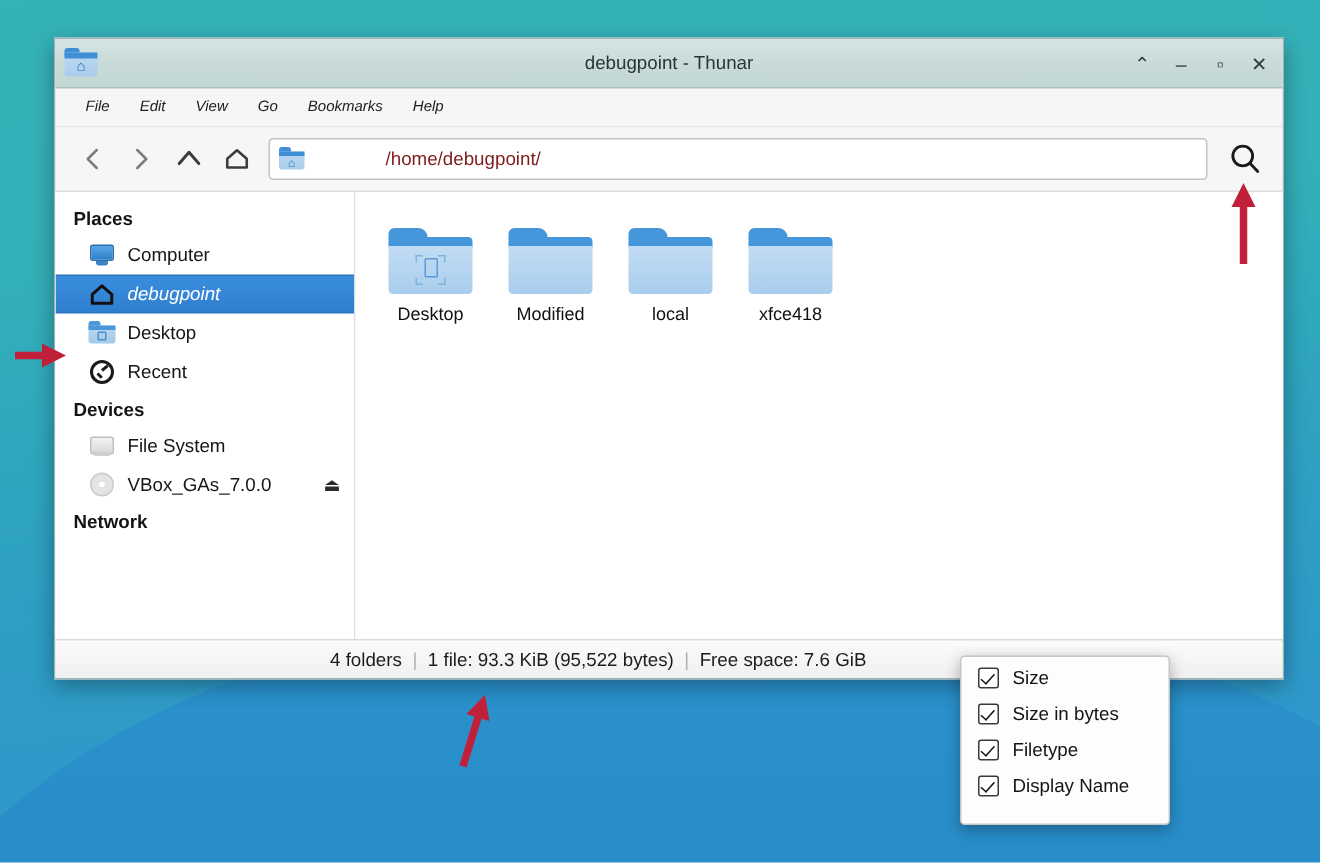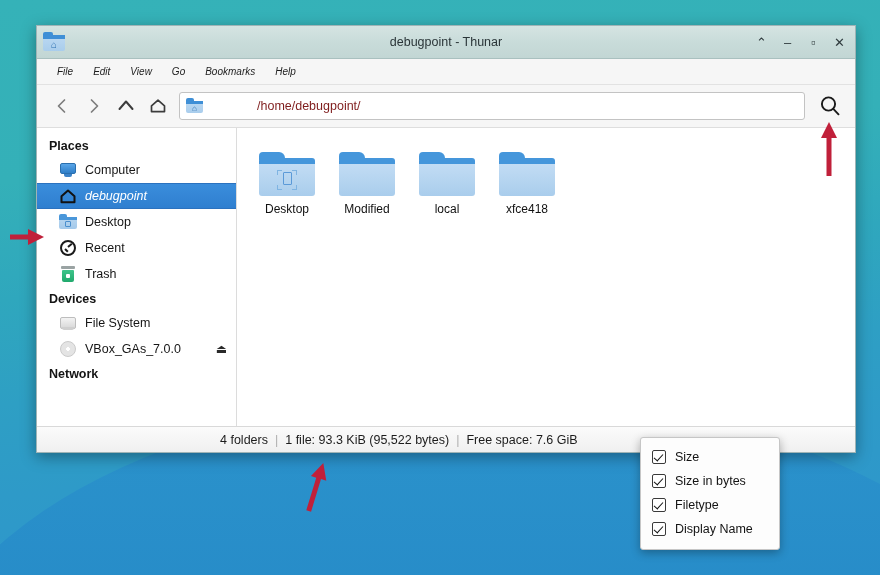--- a/index.html
+++ b/index.html
@@ -517,21 +517,21 @@
     width: 140px;
     background: #fdfdfd;
     border: 1px solid #c6c6c6;
     border-radius: 3px;
     box-shadow: 0 3px 10px rgba(0,0,0,.3);
     padding: 7px 0 8px 0;
     box-sizing: border-box;
   }
   #colmenu .cmi {
     display: flex;
-    align-items: center;
+    align-items: flex-start;
     height: 24px;
     padding-left: 11px;
     gap: 9px;
     font-size: 12.5px;
     color: #141414;
     cursor: default;
   }
   #colmenu .cb {
     width: 14px; height: 14px;
     border: 1.3px solid #3a3a3a;
@@ -669,28 +669,20 @@
         <span>Desktop</span>
       </div>
 
       <div class="side-item">
         <span class="sico">
             <span class="ico-clock"></span>
           </span>
         <span>Recent</span>
       </div>
 
-      <div class="side-item">
-        <span class="sico ico-trash">
-            <span class="lid"></span>
-            <span class="can"></span>
-            <span class="sym"></span>
-          </span>
-        <span>Trash</span>
-      </div>
 
       <div class="side-header">Devices</div>
 
       <div class="side-item">
         <span class="sico ico-hdd">
             <span class="d"></span>
             <span class="d2"></span>
           </span>
         <span>File System</span>
       </div>

